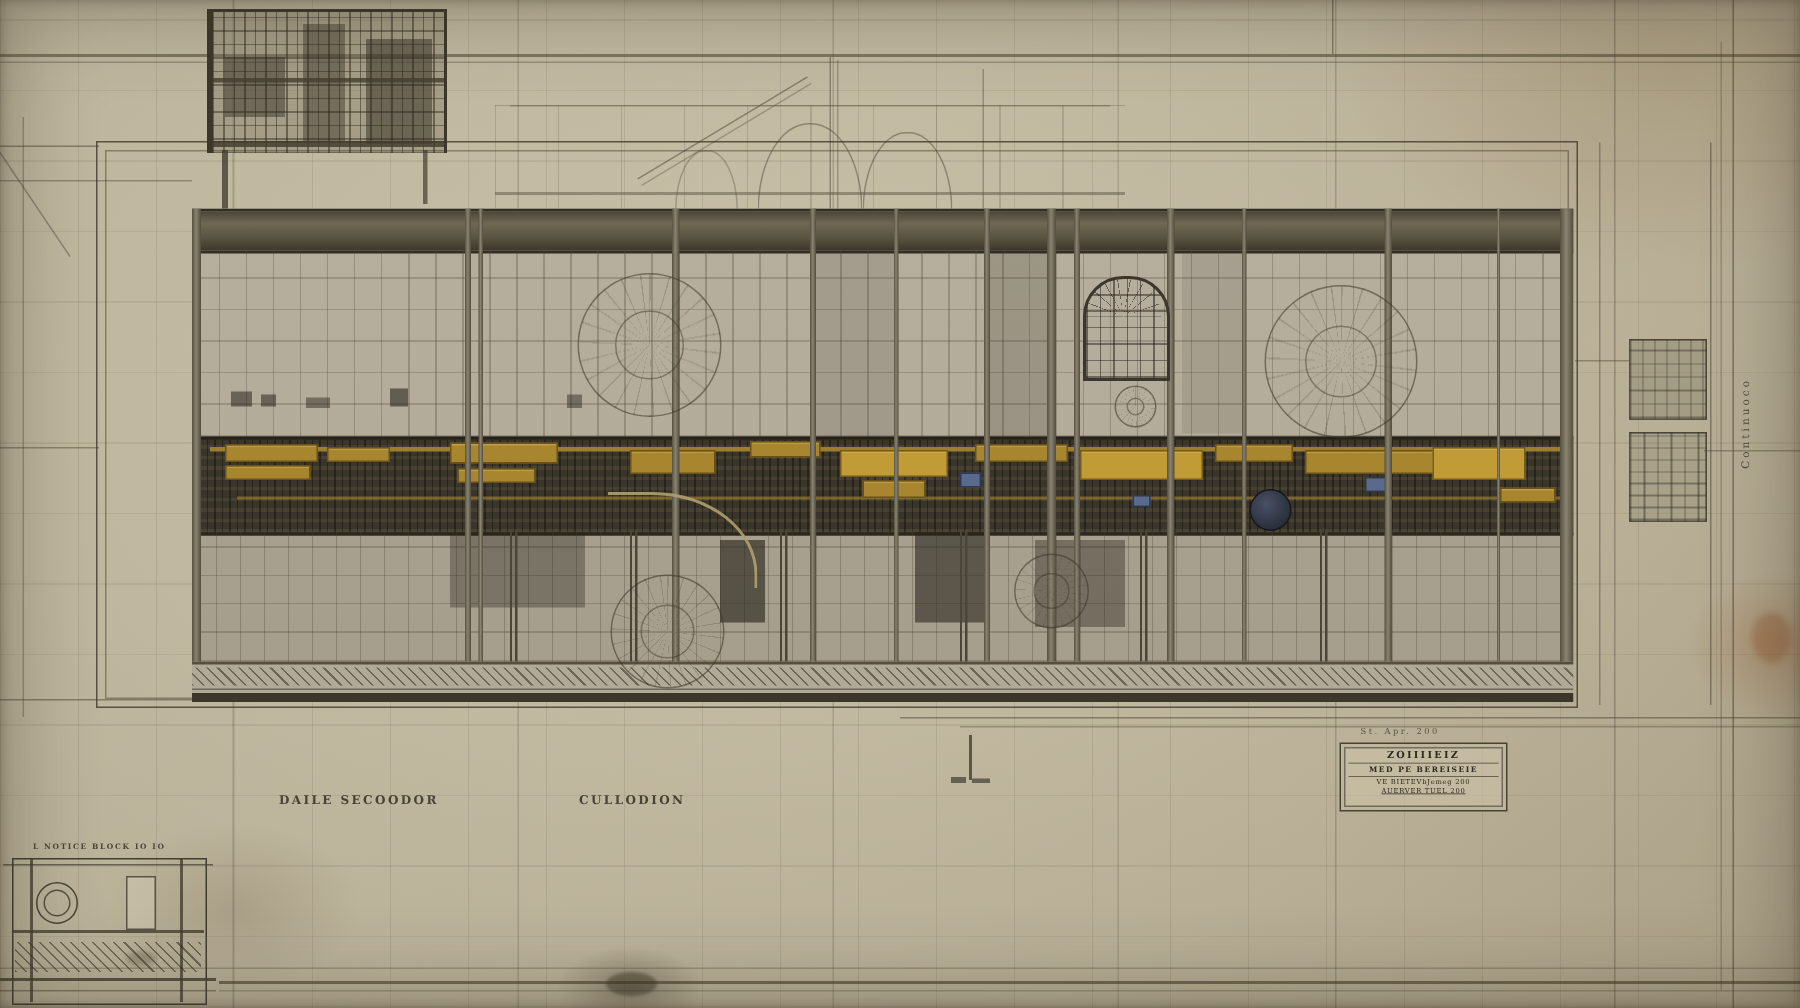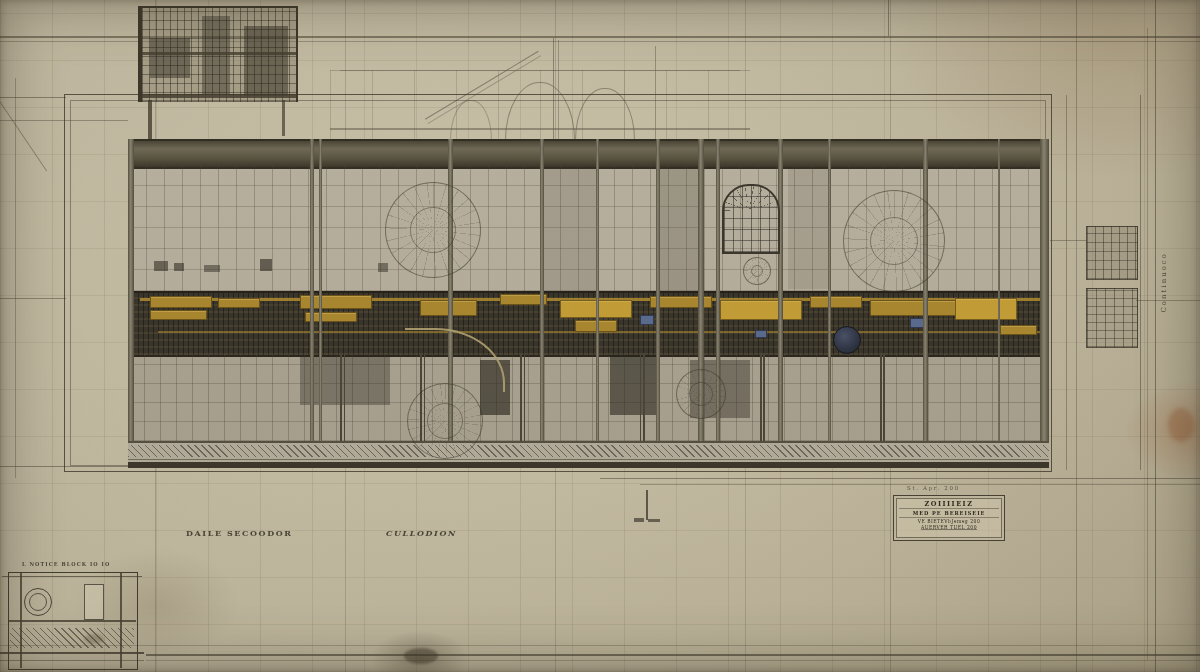--- a/index.html
+++ b/index.html
@@ -203,21 +203,21 @@
     repeating-linear-gradient(0deg, rgba(45,40,30,.4) 0 1px, transparent 1px 9px);"></div>
   <div class="abs" style="left:1086px;top:288px;width:50px;height:58px;
     border:1px solid rgba(62,56,44,.75);background:rgba(120,112,92,.22);background-image:
     repeating-linear-gradient(90deg, rgba(45,40,30,.45) 0 1px, transparent 1px 9px),
     repeating-linear-gradient(0deg, rgba(45,40,30,.4) 0 1px, transparent 1px 8px);"></div>
   <div class="h" style="left:1050px;top:240px;width:36px;opacity:.4;"></div>
   <div class="h" style="left:1136px;top:300px;width:64px;opacity:.4;"></div>
   <div class="tiny" style="left:1160px;top:252px;font-size:7px;letter-spacing:2px;writing-mode:vertical-rl;transform:rotate(180deg);opacity:.75;">Continuoco</div>
 
   <div class="tiny cap" style="left:186px;top:528px;">DAILE SECOODOR</div>
-  <div class="tiny cap" style="left:386px;top:528px;font-style:italic;">CULLODION</div>
+  <div class="tiny cap" style="left:386px;top:528px;">CULLODION</div>
 
   <div class="abs" style="left:630px;top:490px;width:40px;height:36px;">
     <div class="v" style="left:16px;top:0;height:30px;width:2px;opacity:.8;"></div>
     <div class="dk" style="left:4px;top:28px;width:10px;height:4px;opacity:.75;"></div>
     <div class="dk" style="left:18px;top:29px;width:12px;height:3px;opacity:.75;"></div>
   </div>
 
   <div class="abs" style="left:893px;top:483px;width:112px;height:58px;">
     <div class="tiny" style="left:14px;top:2px;font-size:10px;transform:scale(.55);transform-origin:left top;letter-spacing:3px;opacity:.7;">St. Apr. 200</div>
     <div class="abs" style="left:0;top:12px;width:110px;height:44px;

